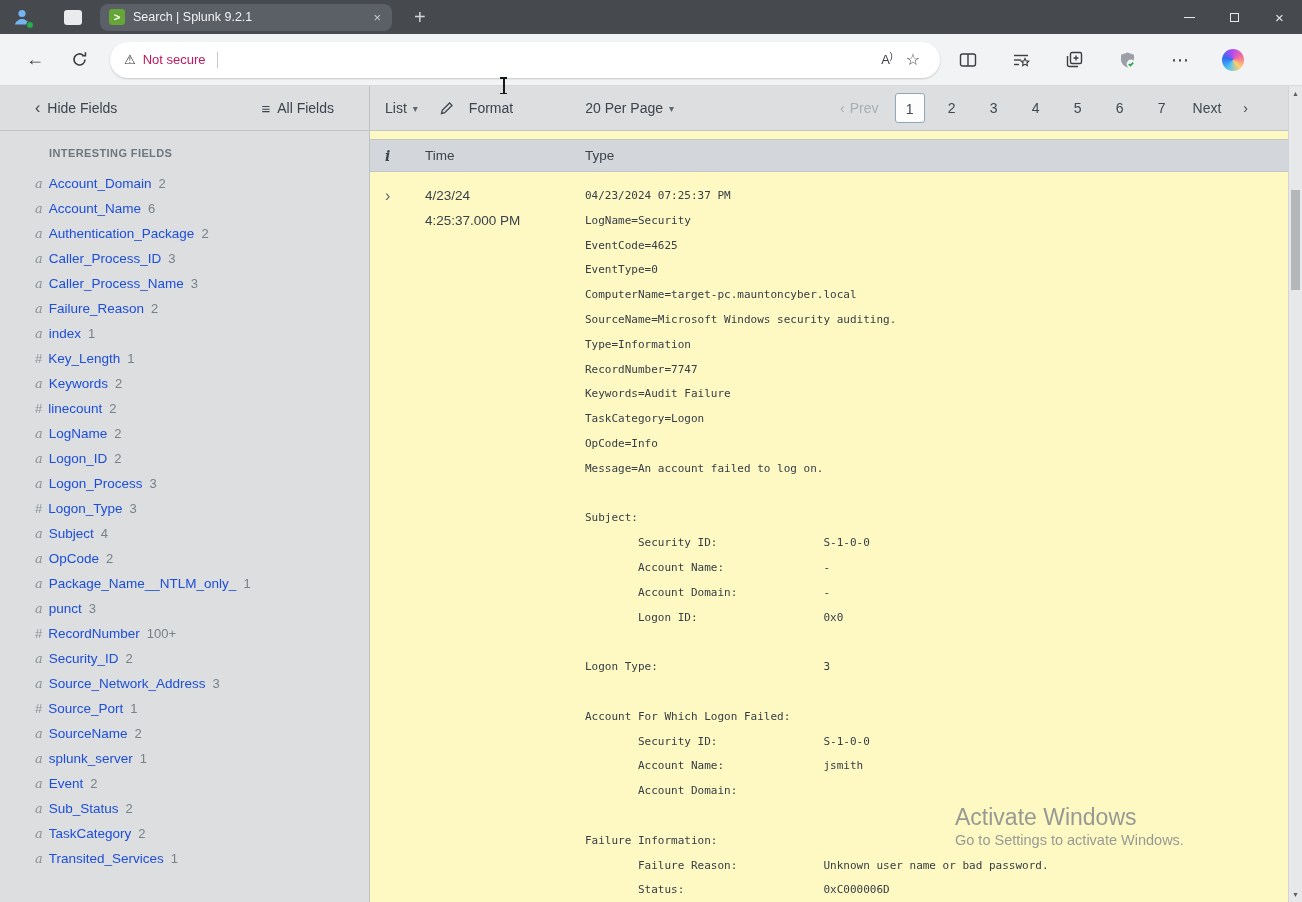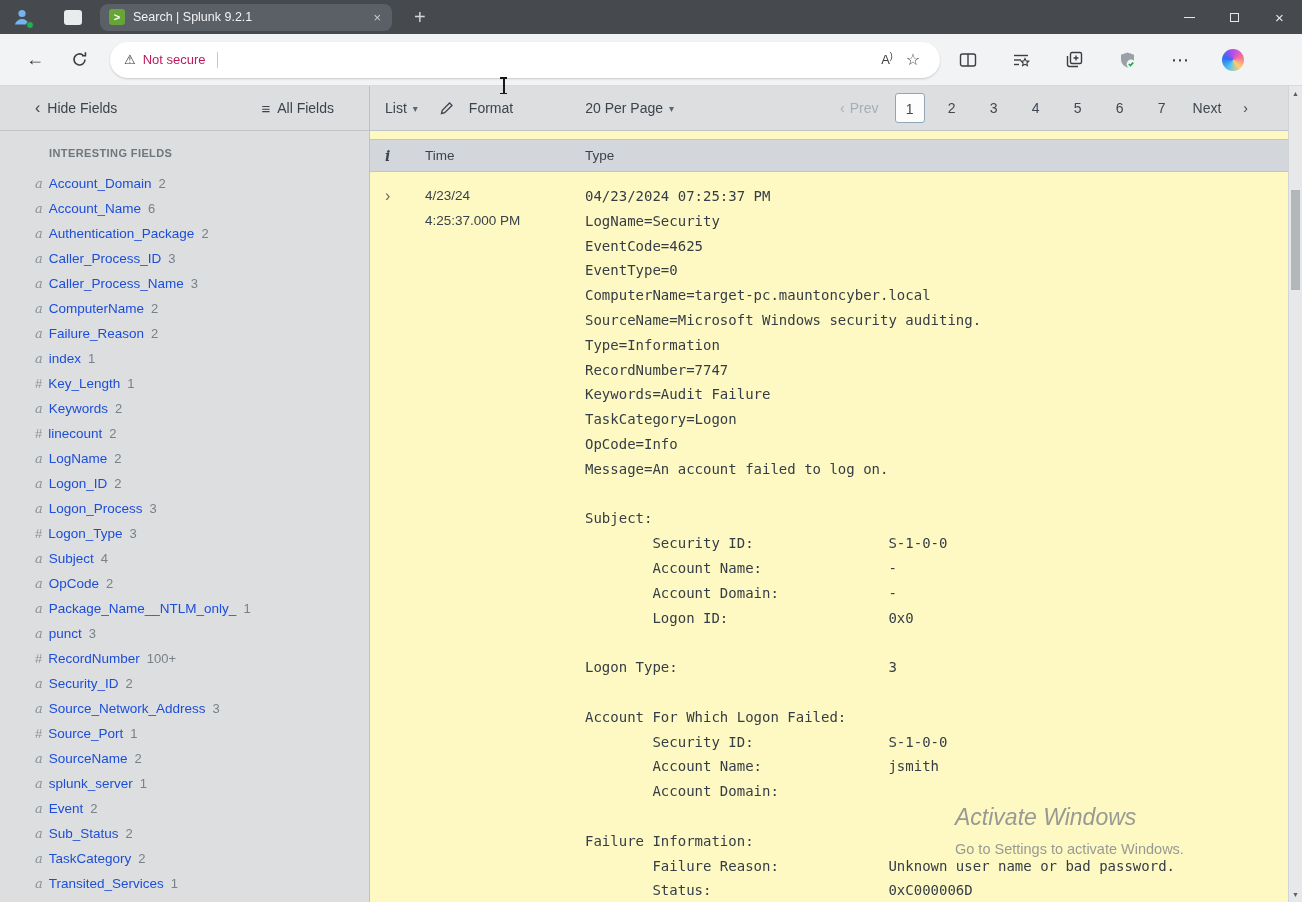--- a/index.html
+++ b/index.html
@@ -70,24 +70,24 @@
   .page-next { color:#3f4850; display:flex; gap:22px; align-items:center; margin-left:10px; }
   .page-num { min-width:30px; height:30px; line-height:30px; text-align:center; margin:0 6px; color:#3f4850; }
   .page-num.current { background:#fdfdfd; border:1px solid #90a7b8; border-radius:3px; }
 
   .table-header { margin-top:8px; flex:0 0 33px; background:#d3d7db; border-top:1px solid #c2c6c9; border-bottom:1px solid #c2c6c9; display:grid; grid-template-columns:40px 160px 1fr; align-items:center; padding-left:15px; color:#3c444d; font-size:13.5px; }
   .ih { font-family:"DejaVu Serif", serif; font-style:italic; font-weight:bold; font-size:14px; }
 
   .event-row { display:grid; grid-template-columns:40px 160px 1fr; padding:12px 0 0 15px; }
   .expander { color:#606a74; font-size:16px; line-height:24.8px; }
   .time-cell { color:#39424c; font-size:13.5px; line-height:24.8px; white-space:nowrap; }
-  .event-raw { font-family:"DejaVu Sans Mono","Liberation Mono",monospace; font-size:14px; line-height:24.8px; color:#353d46; white-space:pre; }
+  .event-raw { font-family:"DejaVu Sans Mono","Liberation Mono",monospace; font-size:11px; line-height:24.8px; color:#353d46; white-space:pre; }
 
   .watermark { position:absolute; left:585px; top:718px; color:rgba(125,130,136,.8); pointer-events:none; }
-  .watermark .wm1 { font-size:23px; margin-bottom:10px;font-style:italic; }
+  .watermark .wm1 { font-size:23px; margin-bottom:1px; }
   .watermark .wm2 { font-size:14.5px; }
 
   .scrollbar { width:14px; flex:0 0 14px; background:#e7e8e9; border-left:1px solid #d2d4d6; position:relative; }
   .scroll-arrow { position:absolute; left:0; width:13px; height:15px; text-align:center; font-size:7px; color:#5a5e63; line-height:15px; }
   .scroll-up { top:0; }
   .scroll-down { bottom:0; }
   .scroll-thumb { position:absolute; top:104px; left:2px; width:9px; height:100px; background:#b4b7ba; }
 
   
   .ibeam { position:absolute; left:499px; top:77px; width:9px; height:17px; }
@@ -192,21 +192,20 @@
           <span>All Fields</span>
         </span>
       </div>
       <div class="fields-heading">INTERESTING FIELDS</div>
       <div>
           <div class="field-item"><span class="fprefix alpha">a</span><span class="fname">Account_Domain</span><span class="fcount">2</span></div>
           <div class="field-item"><span class="fprefix alpha">a</span><span class="fname">Account_Name</span><span class="fcount">6</span></div>
           <div class="field-item"><span class="fprefix alpha">a</span><span class="fname">Authentication_Package</span><span class="fcount">2</span></div>
           <div class="field-item"><span class="fprefix alpha">a</span><span class="fname">Caller_Process_ID</span><span class="fcount">3</span></div>
           <div class="field-item"><span class="fprefix alpha">a</span><span class="fname">Caller_Process_Name</span><span class="fcount">3</span></div>
-          <div class="field-item"><span class="fprefix alpha">a</span><span class="fname">ComputerName</span><span class="fcount">2</span></div>
           <div class="field-item"><span class="fprefix alpha">a</span><span class="fname">Failure_Reason</span><span class="fcount">2</span></div>
           <div class="field-item"><span class="fprefix alpha">a</span><span class="fname">index</span><span class="fcount">1</span></div>
           <div class="field-item"><span class="fprefix">#</span><span class="fname">Key_Length</span><span class="fcount">1</span></div>
           <div class="field-item"><span class="fprefix alpha">a</span><span class="fname">Keywords</span><span class="fcount">2</span></div>
           <div class="field-item"><span class="fprefix">#</span><span class="fname">linecount</span><span class="fcount">2</span></div>
           <div class="field-item"><span class="fprefix alpha">a</span><span class="fname">LogName</span><span class="fcount">2</span></div>
           <div class="field-item"><span class="fprefix alpha">a</span><span class="fname">Logon_ID</span><span class="fcount">2</span></div>
           <div class="field-item"><span class="fprefix alpha">a</span><span class="fname">Logon_Process</span><span class="fcount">3</span></div>
           <div class="field-item"><span class="fprefix">#</span><span class="fname">Logon_Type</span><span class="fcount">3</span></div>
           <div class="field-item"><span class="fprefix alpha">a</span><span class="fname">Subject</span><span class="fcount">4</span></div>

